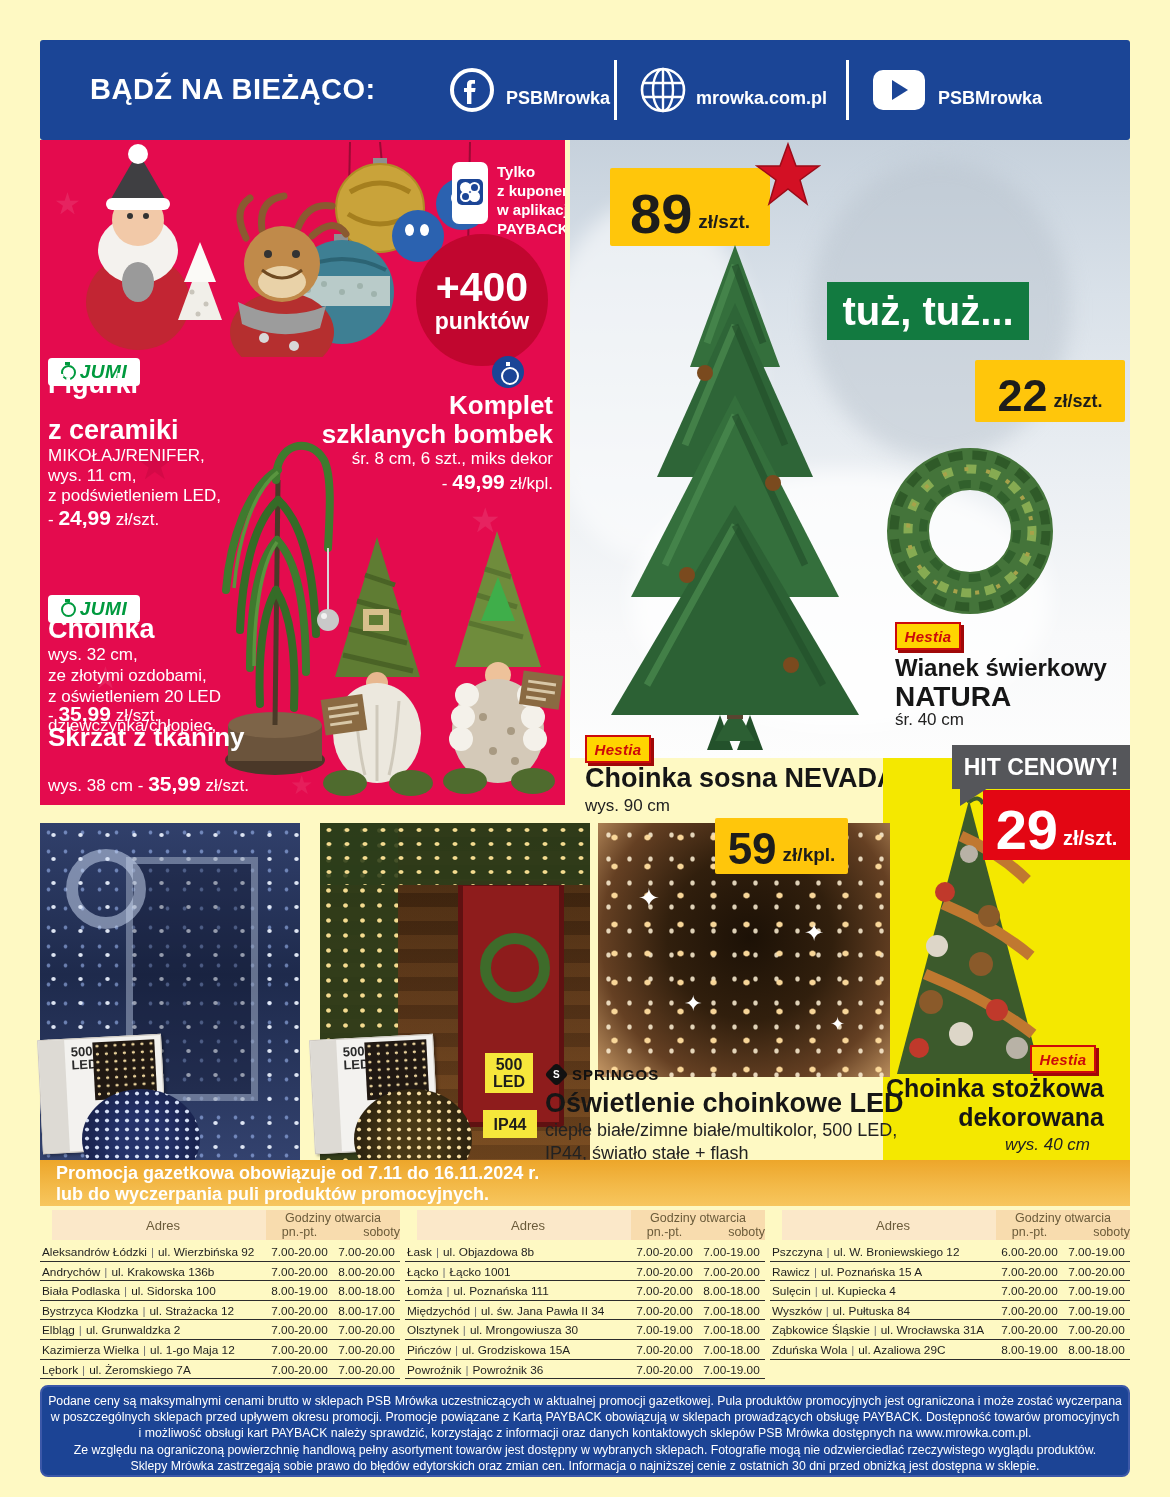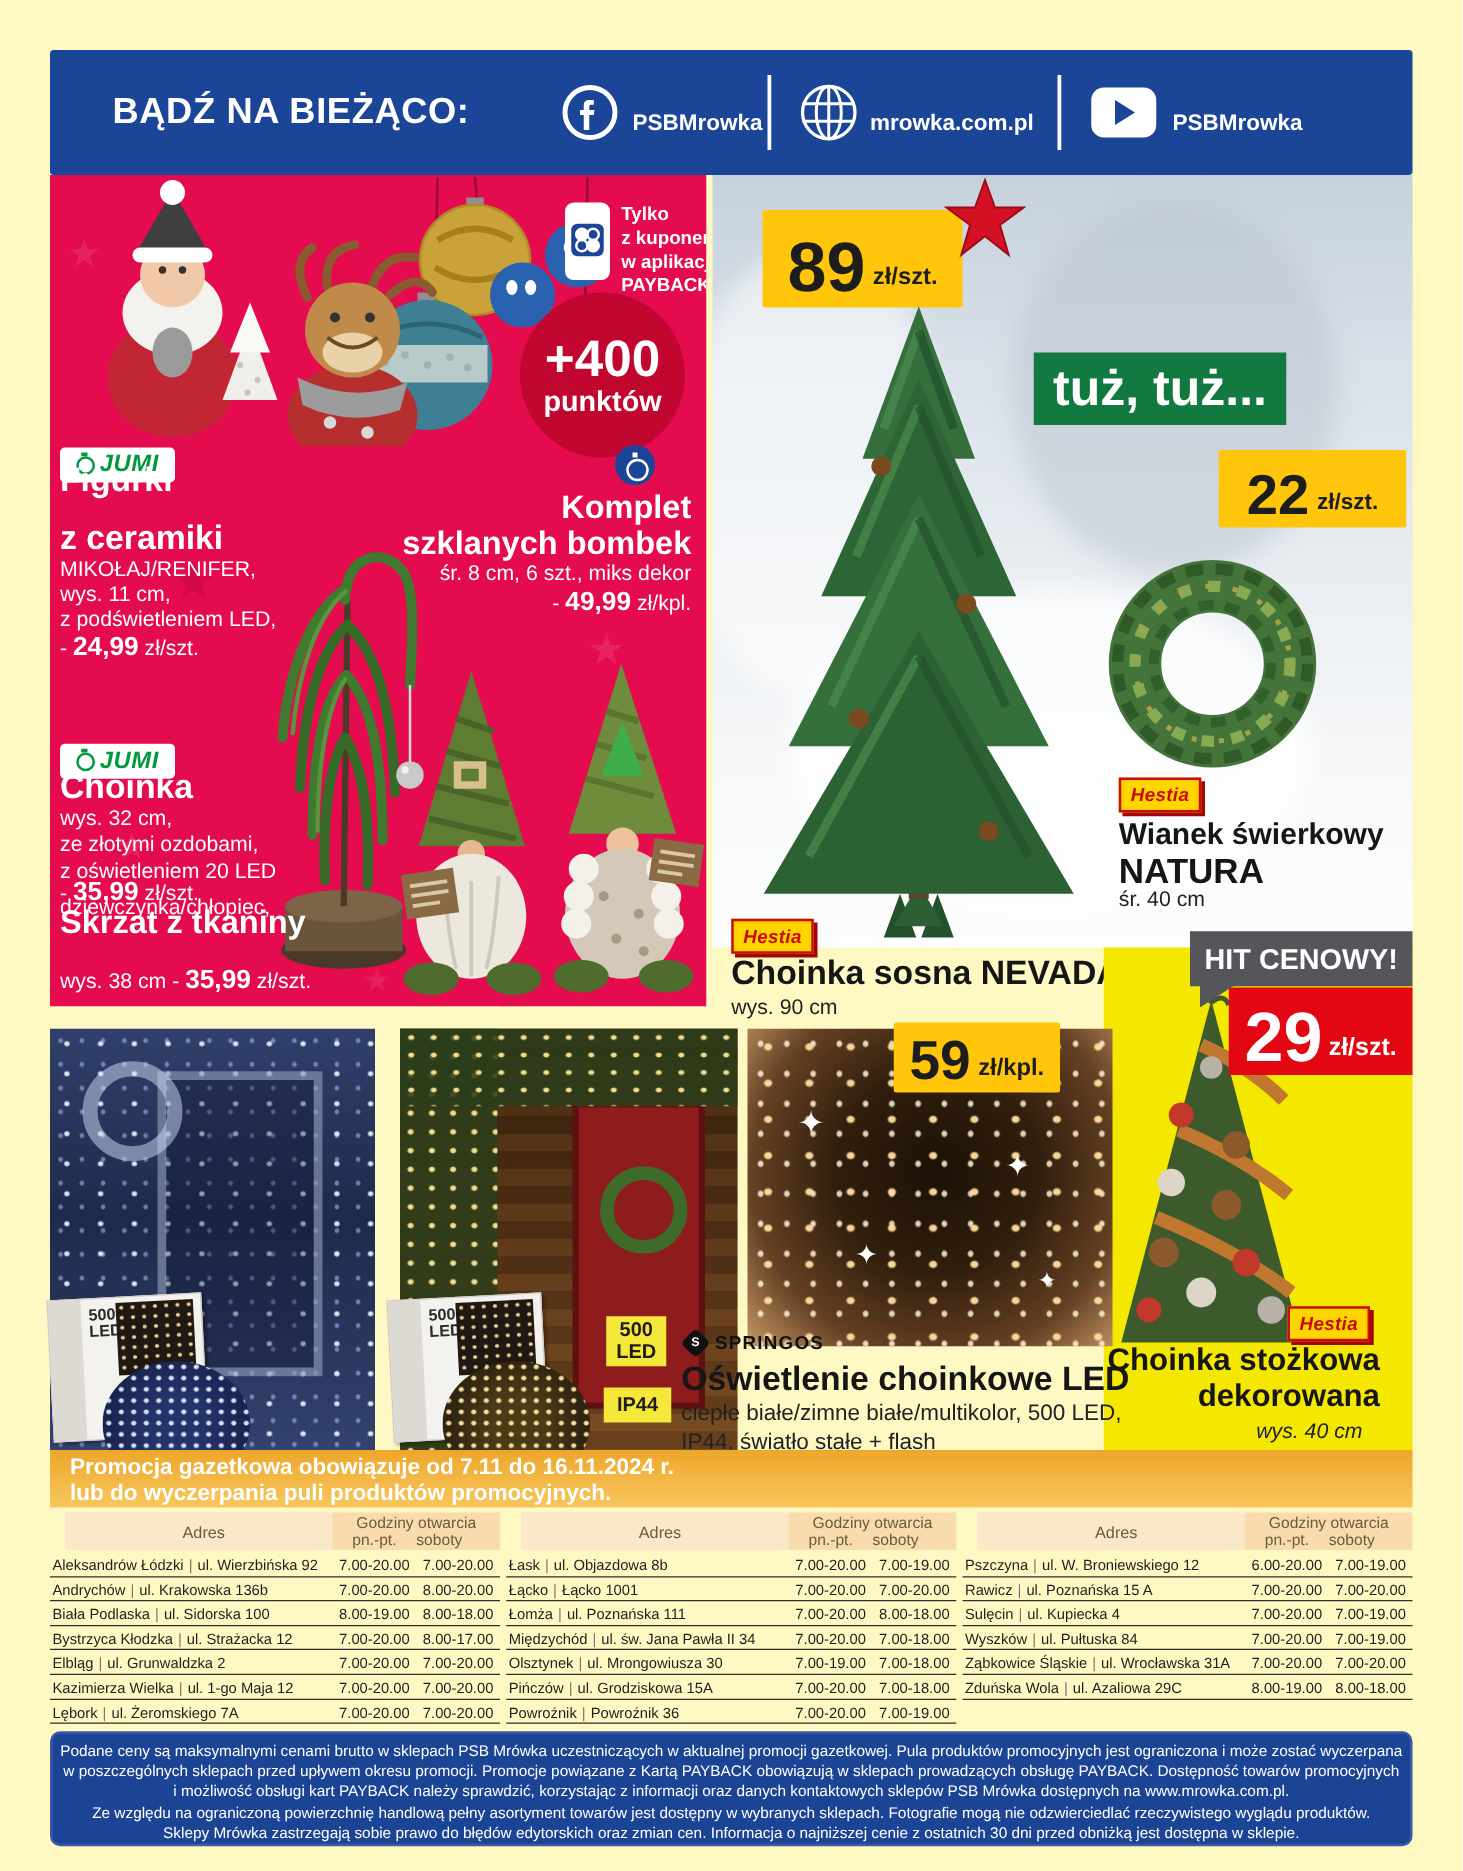--- a/index.html
+++ b/index.html
@@ -146,21 +146,21 @@
   .promo-band div:first-child{padding-top:3px;}
 
   
   .stores{left:40px;top:1210px;width:1090px;height:165px;}
   .sgroup{position:absolute;top:0;width:360px;height:165px;}
   .sg-adres{position:absolute;left:0;top:0;width:222px;height:30px;background:#fbe8c9;
     display:flex;align-items:center;justify-content:center;font-size:13px;color:#6b5b3a;margin-left:12px;}
   .sg-hours{position:absolute;left:226px;top:0;width:134px;height:30px;background:#f8dcae;font-size:12.5px;color:#6b5b3a;}
   .sg-hours .hl{position:absolute;left:0;top:1px;width:100%;text-align:center;}
   .sg-hours .wk{position:absolute;left:0;top:15px;width:67px;text-align:center;}
-  .sg-hours .st{position:absolute;left:67px;top:15px;width:67px;text-align:left;}
+  .sg-hours .st{position:absolute;left:67px;top:15px;width:67px;text-align:right;}
   .srows{position:absolute;left:0;top:32px;width:360px;}
   .srow{position:relative;height:18.6px;border-bottom:1.6px solid #2d2d2d;font-size:11.8px;color:#1f1f1f;
     white-space:nowrap;}
   .srow .city{position:absolute;left:2px;top:3px;}
   .srow .wk{position:absolute;left:226px;top:3px;width:67px;text-align:center;}
   .srow .sat{position:absolute;left:293px;top:3px;width:67px;text-align:center;}
   .srow .sep{color:#777;padding:0 4px;}
 
   
   .legal{left:40px;top:1385px;width:1090px;height:92px;background:#1c4495;border-radius:8px;

